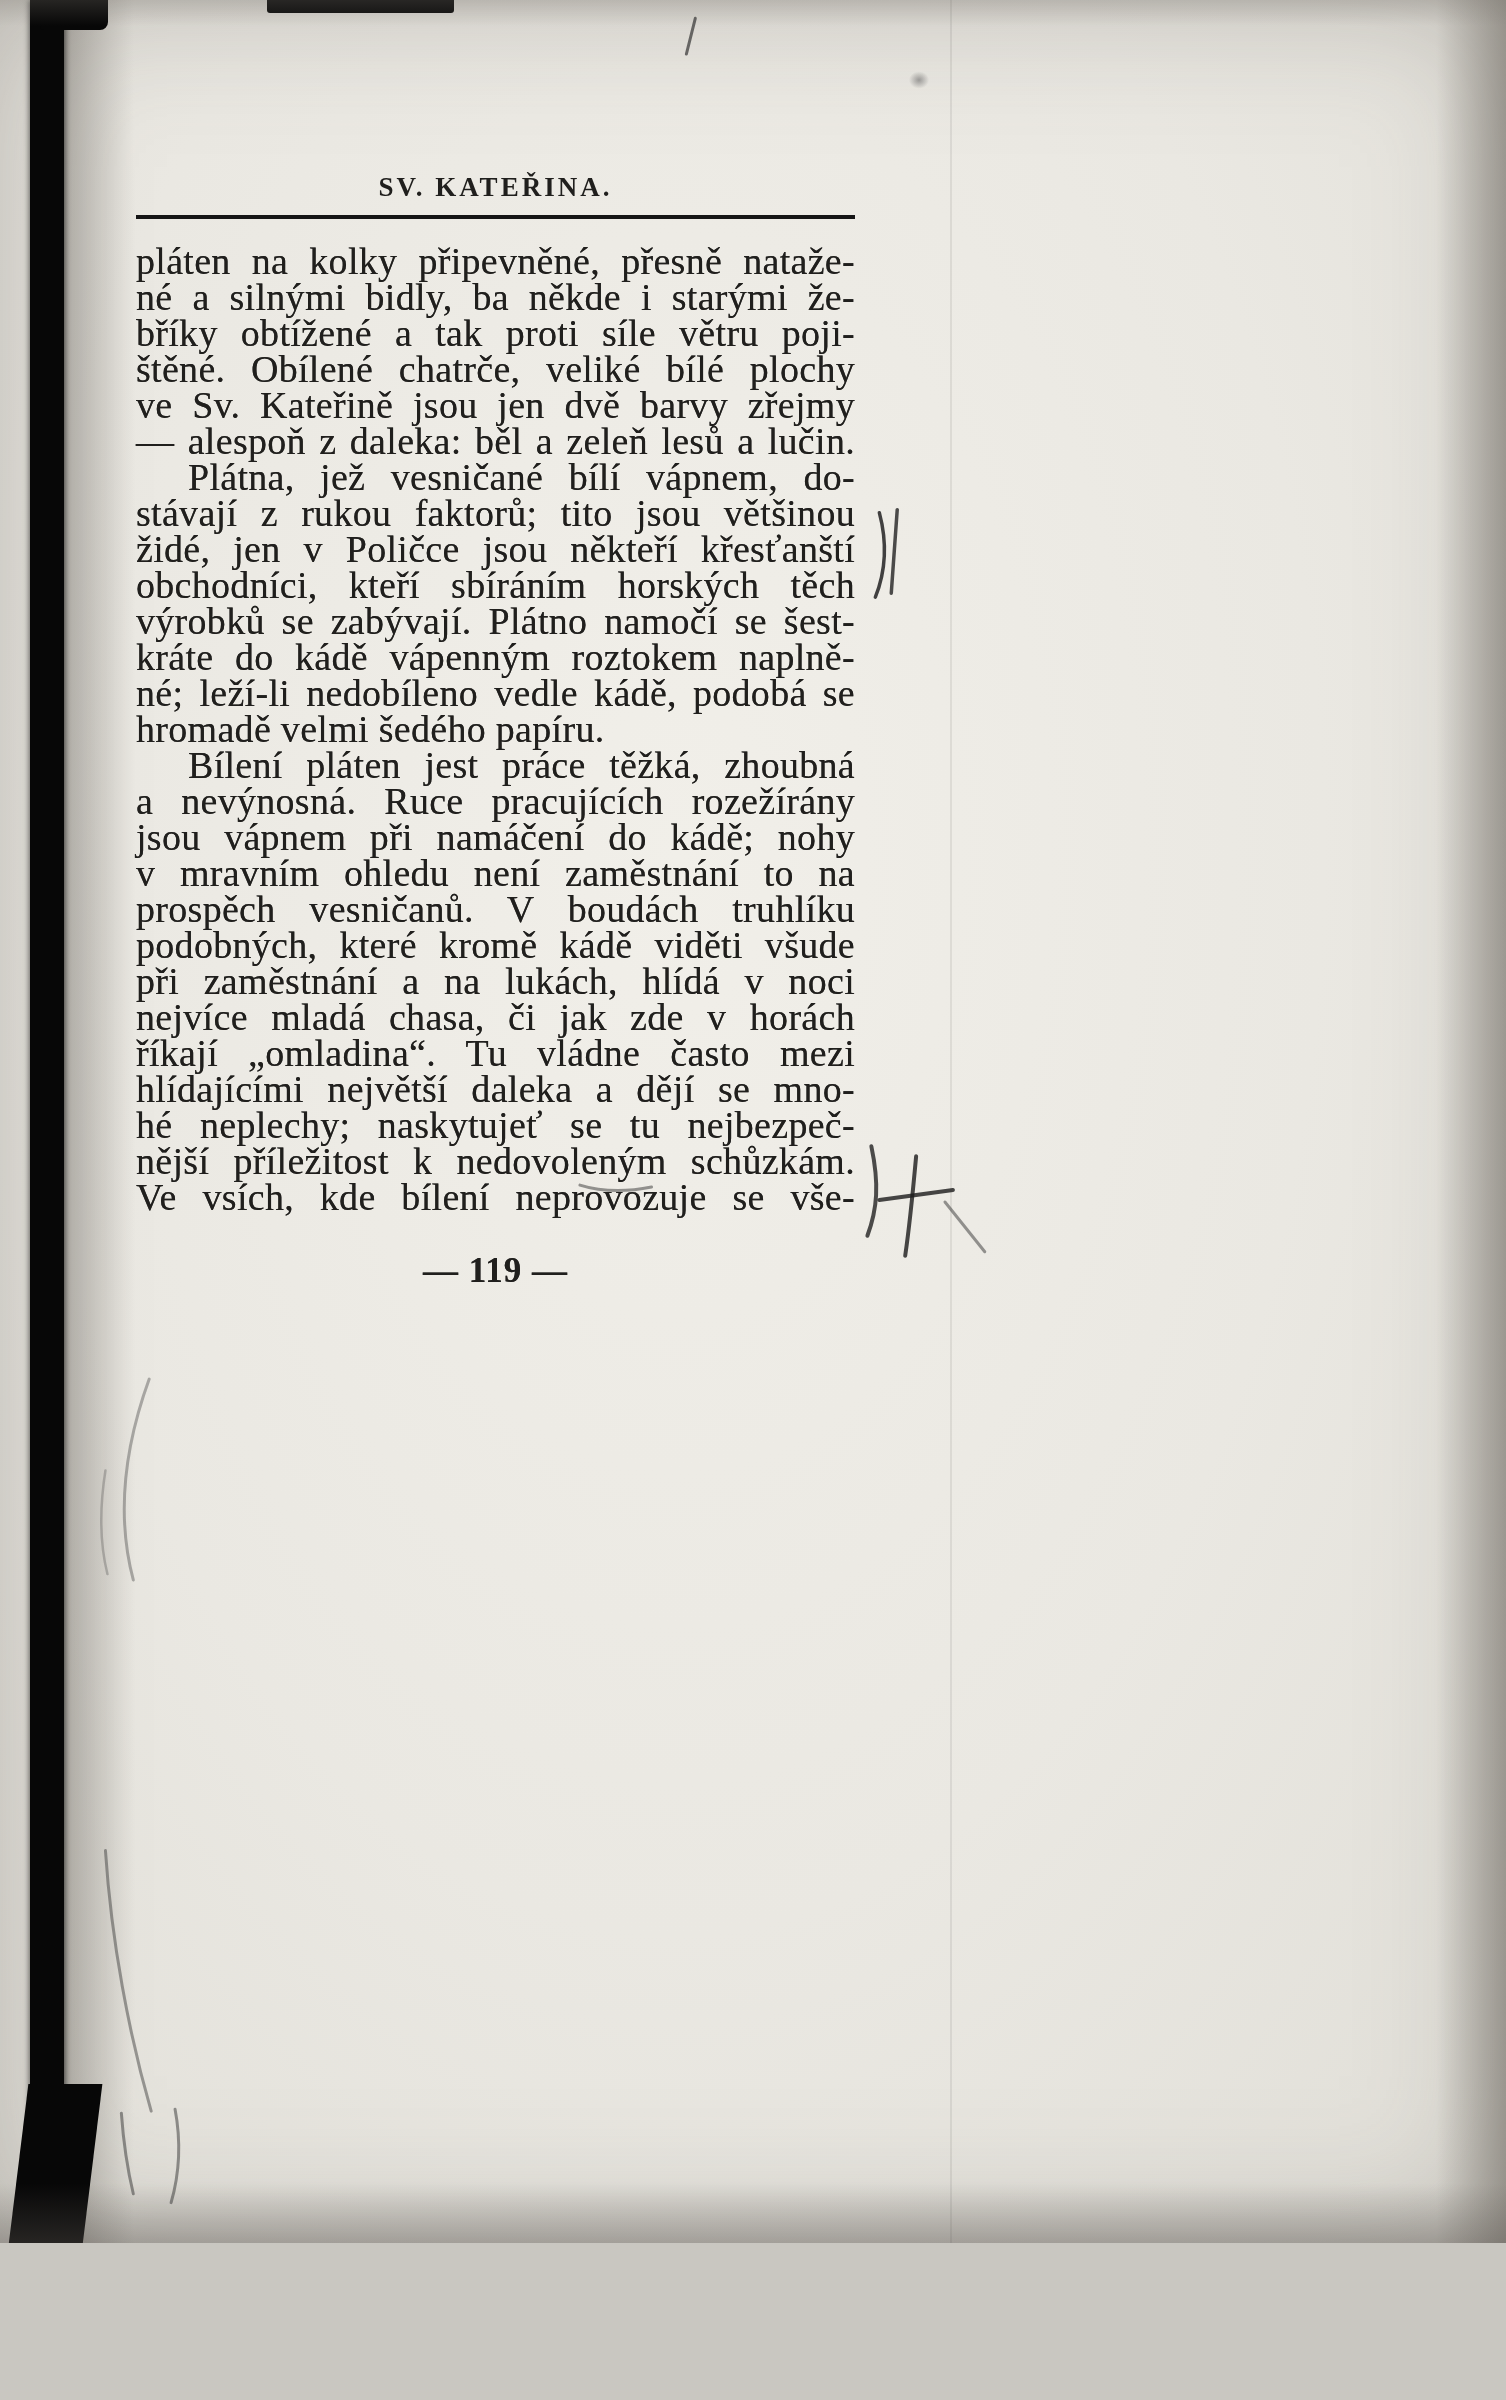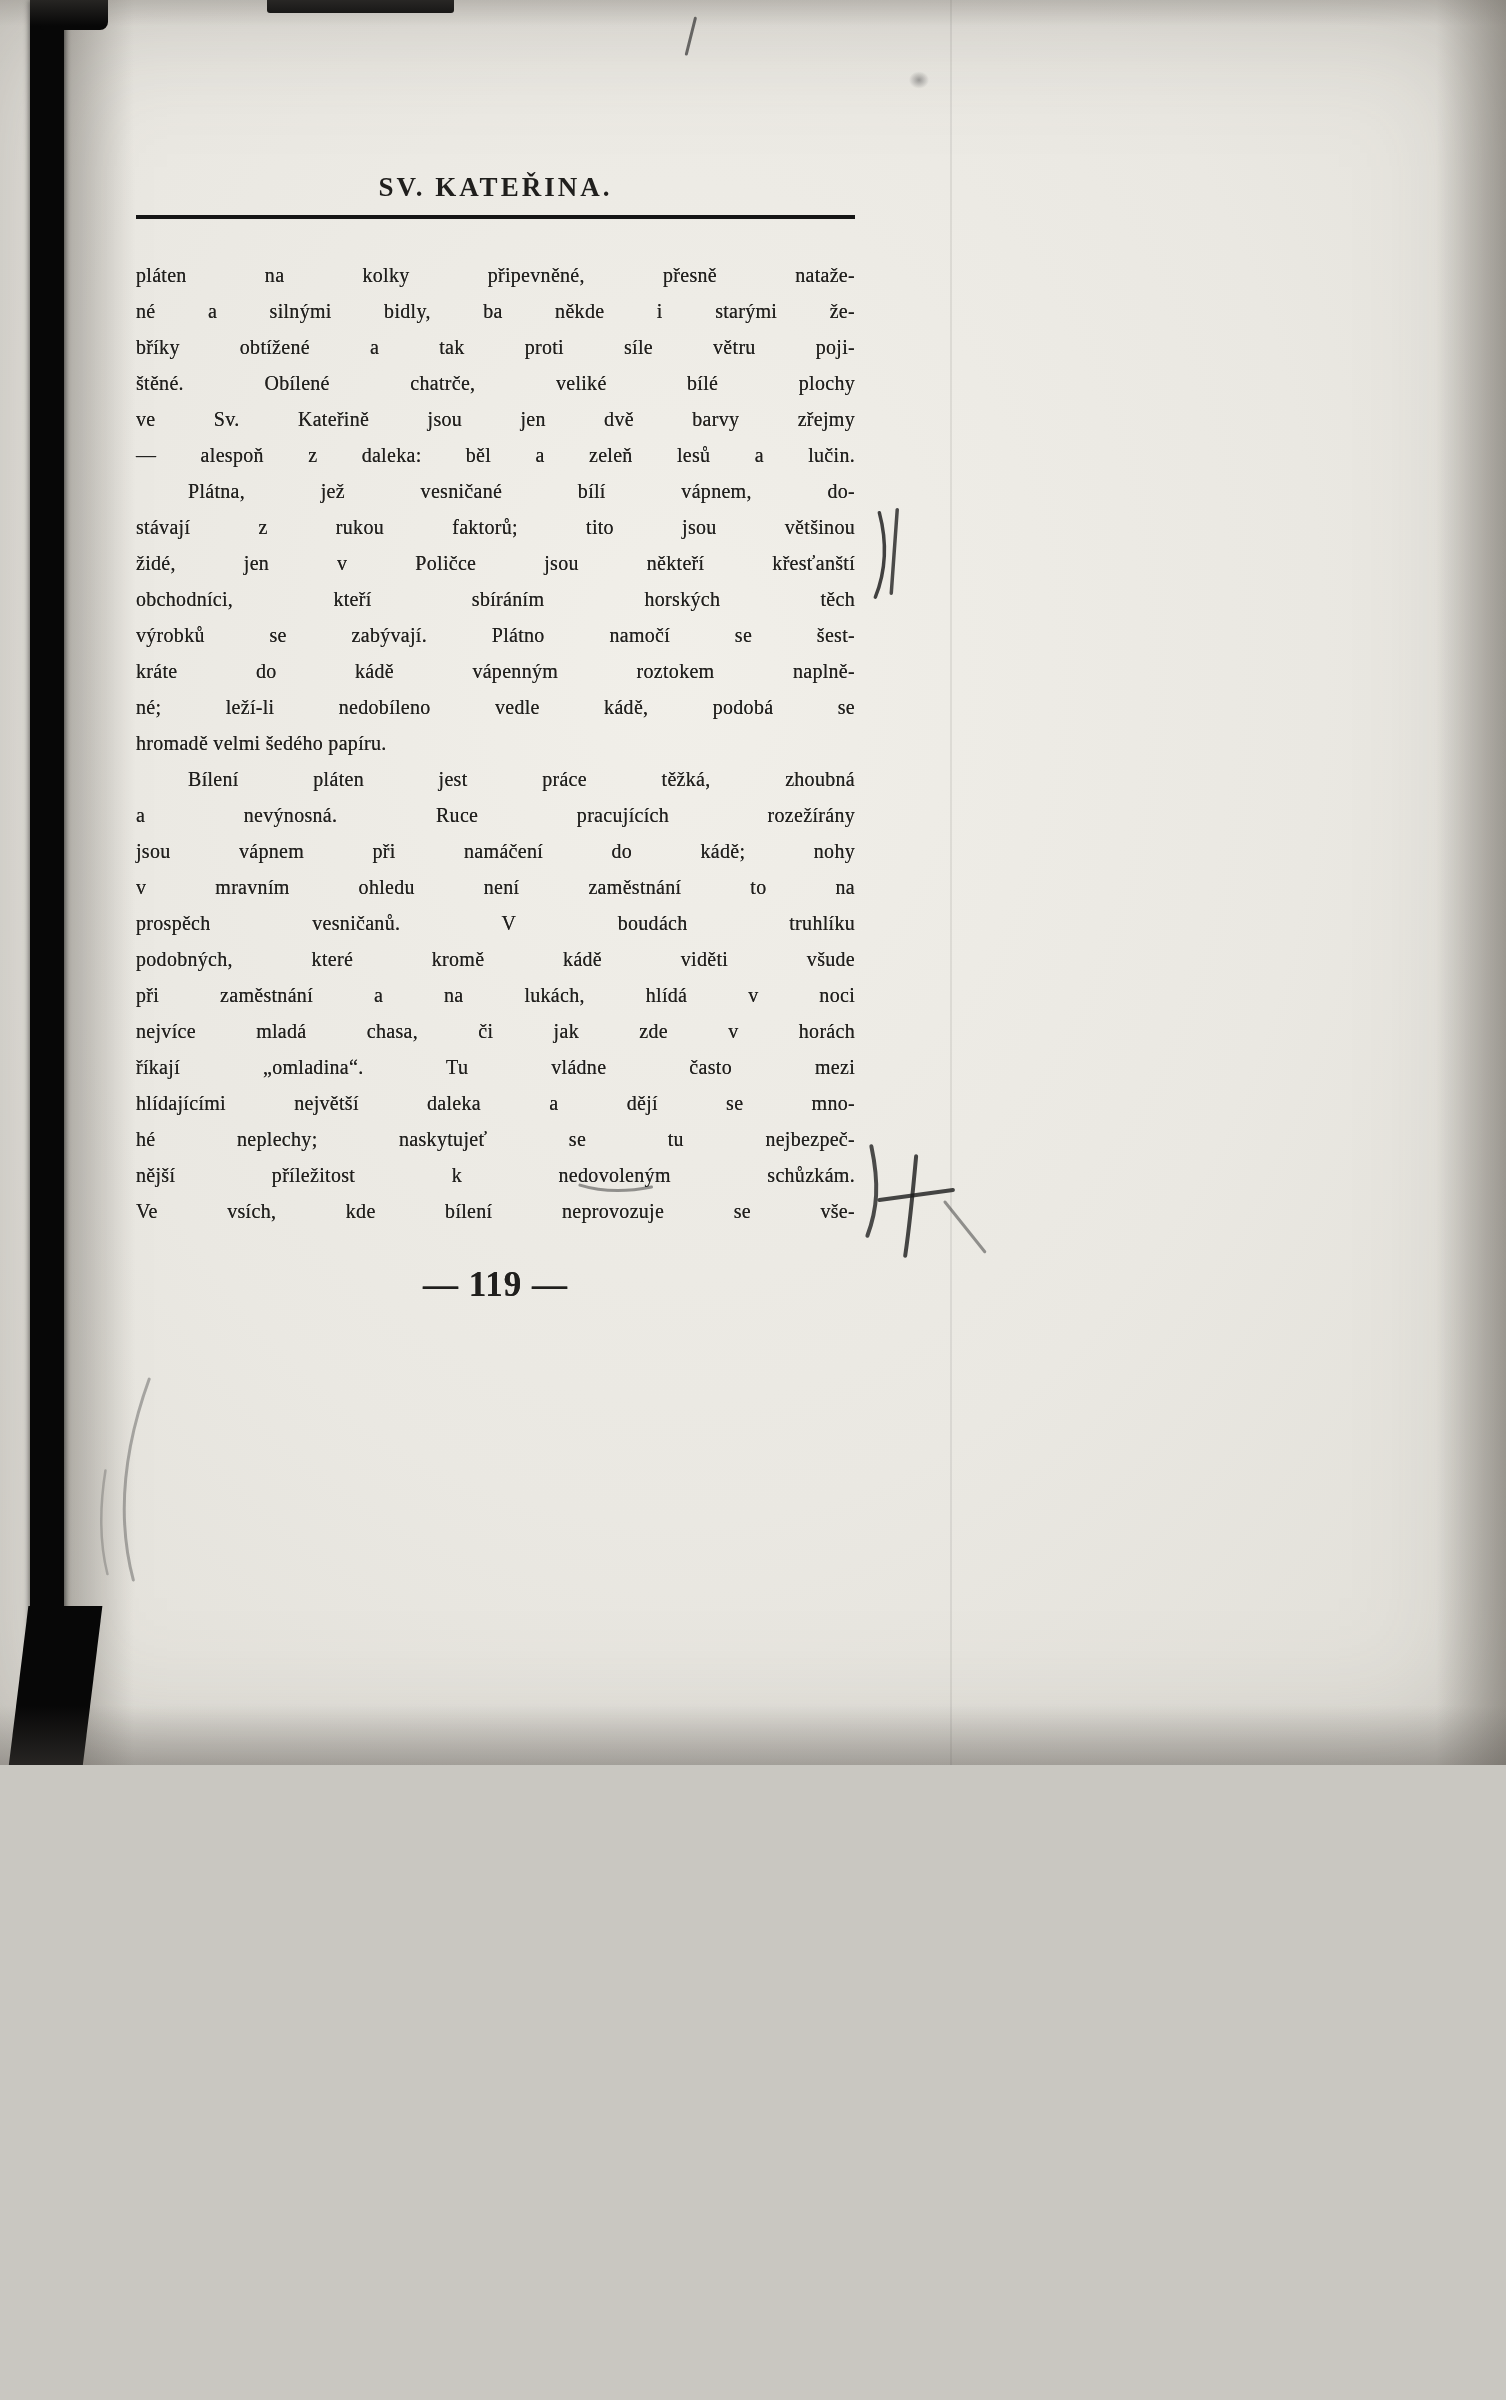--- a/index.html
+++ b/index.html
@@ -3,21 +3,21 @@
 <meta charset="utf-8">
 <style>
   html, body { margin: 0; padding: 0; }
   body {
     width: 1506px; height: 2401px;
     font-family: "Liberation Serif", "DejaVu Serif", serif;
     background: #c9c7c1;
   }
   .canvas {
     position: relative;
-    width: 1506px; height: 1765px;
+    width: 1506px; height: 2243px;
     background: radial-gradient(ellipse at 45% 38%, #f1efe9 0%, #eae8e2 55%, #e0ded7 100%);
     overflow: hidden;
     box-shadow: inset 0 0 139px rgba(95,90,82,.35);
     color: var(--ink, #201f1d);
   }
   
   .binding-strip {
     position: absolute; left: 30px; top: 0; width: 34px; height: 100%;
     background: #070707;
     box-shadow: 2px 0 5px rgba(0,0,0,.45), -2px 0 5px rgba(0,0,0,.35);
@@ -68,22 +68,22 @@
     font-size: 27px;
     line-height: 27px;
     letter-spacing: 3px;
   }
   .header-rule {
     margin-top: 14px;
     height: 4px;
     background: #151515;
   }
   .body-text {
-    margin-top: 38px;
-    font-size: 20px;
+    margin-top: 24px;
+    font-size: 38px;
     line-height: 36px;
     letter-spacing: 0.3px;
     text-shadow: 0 0 0.5px rgba(30,30,28,.8);
   }
   .line {
     text-align: justify;
     text-align-last: justify;
     white-space: normal;
   }
   .line.left { text-align-last: left; }

